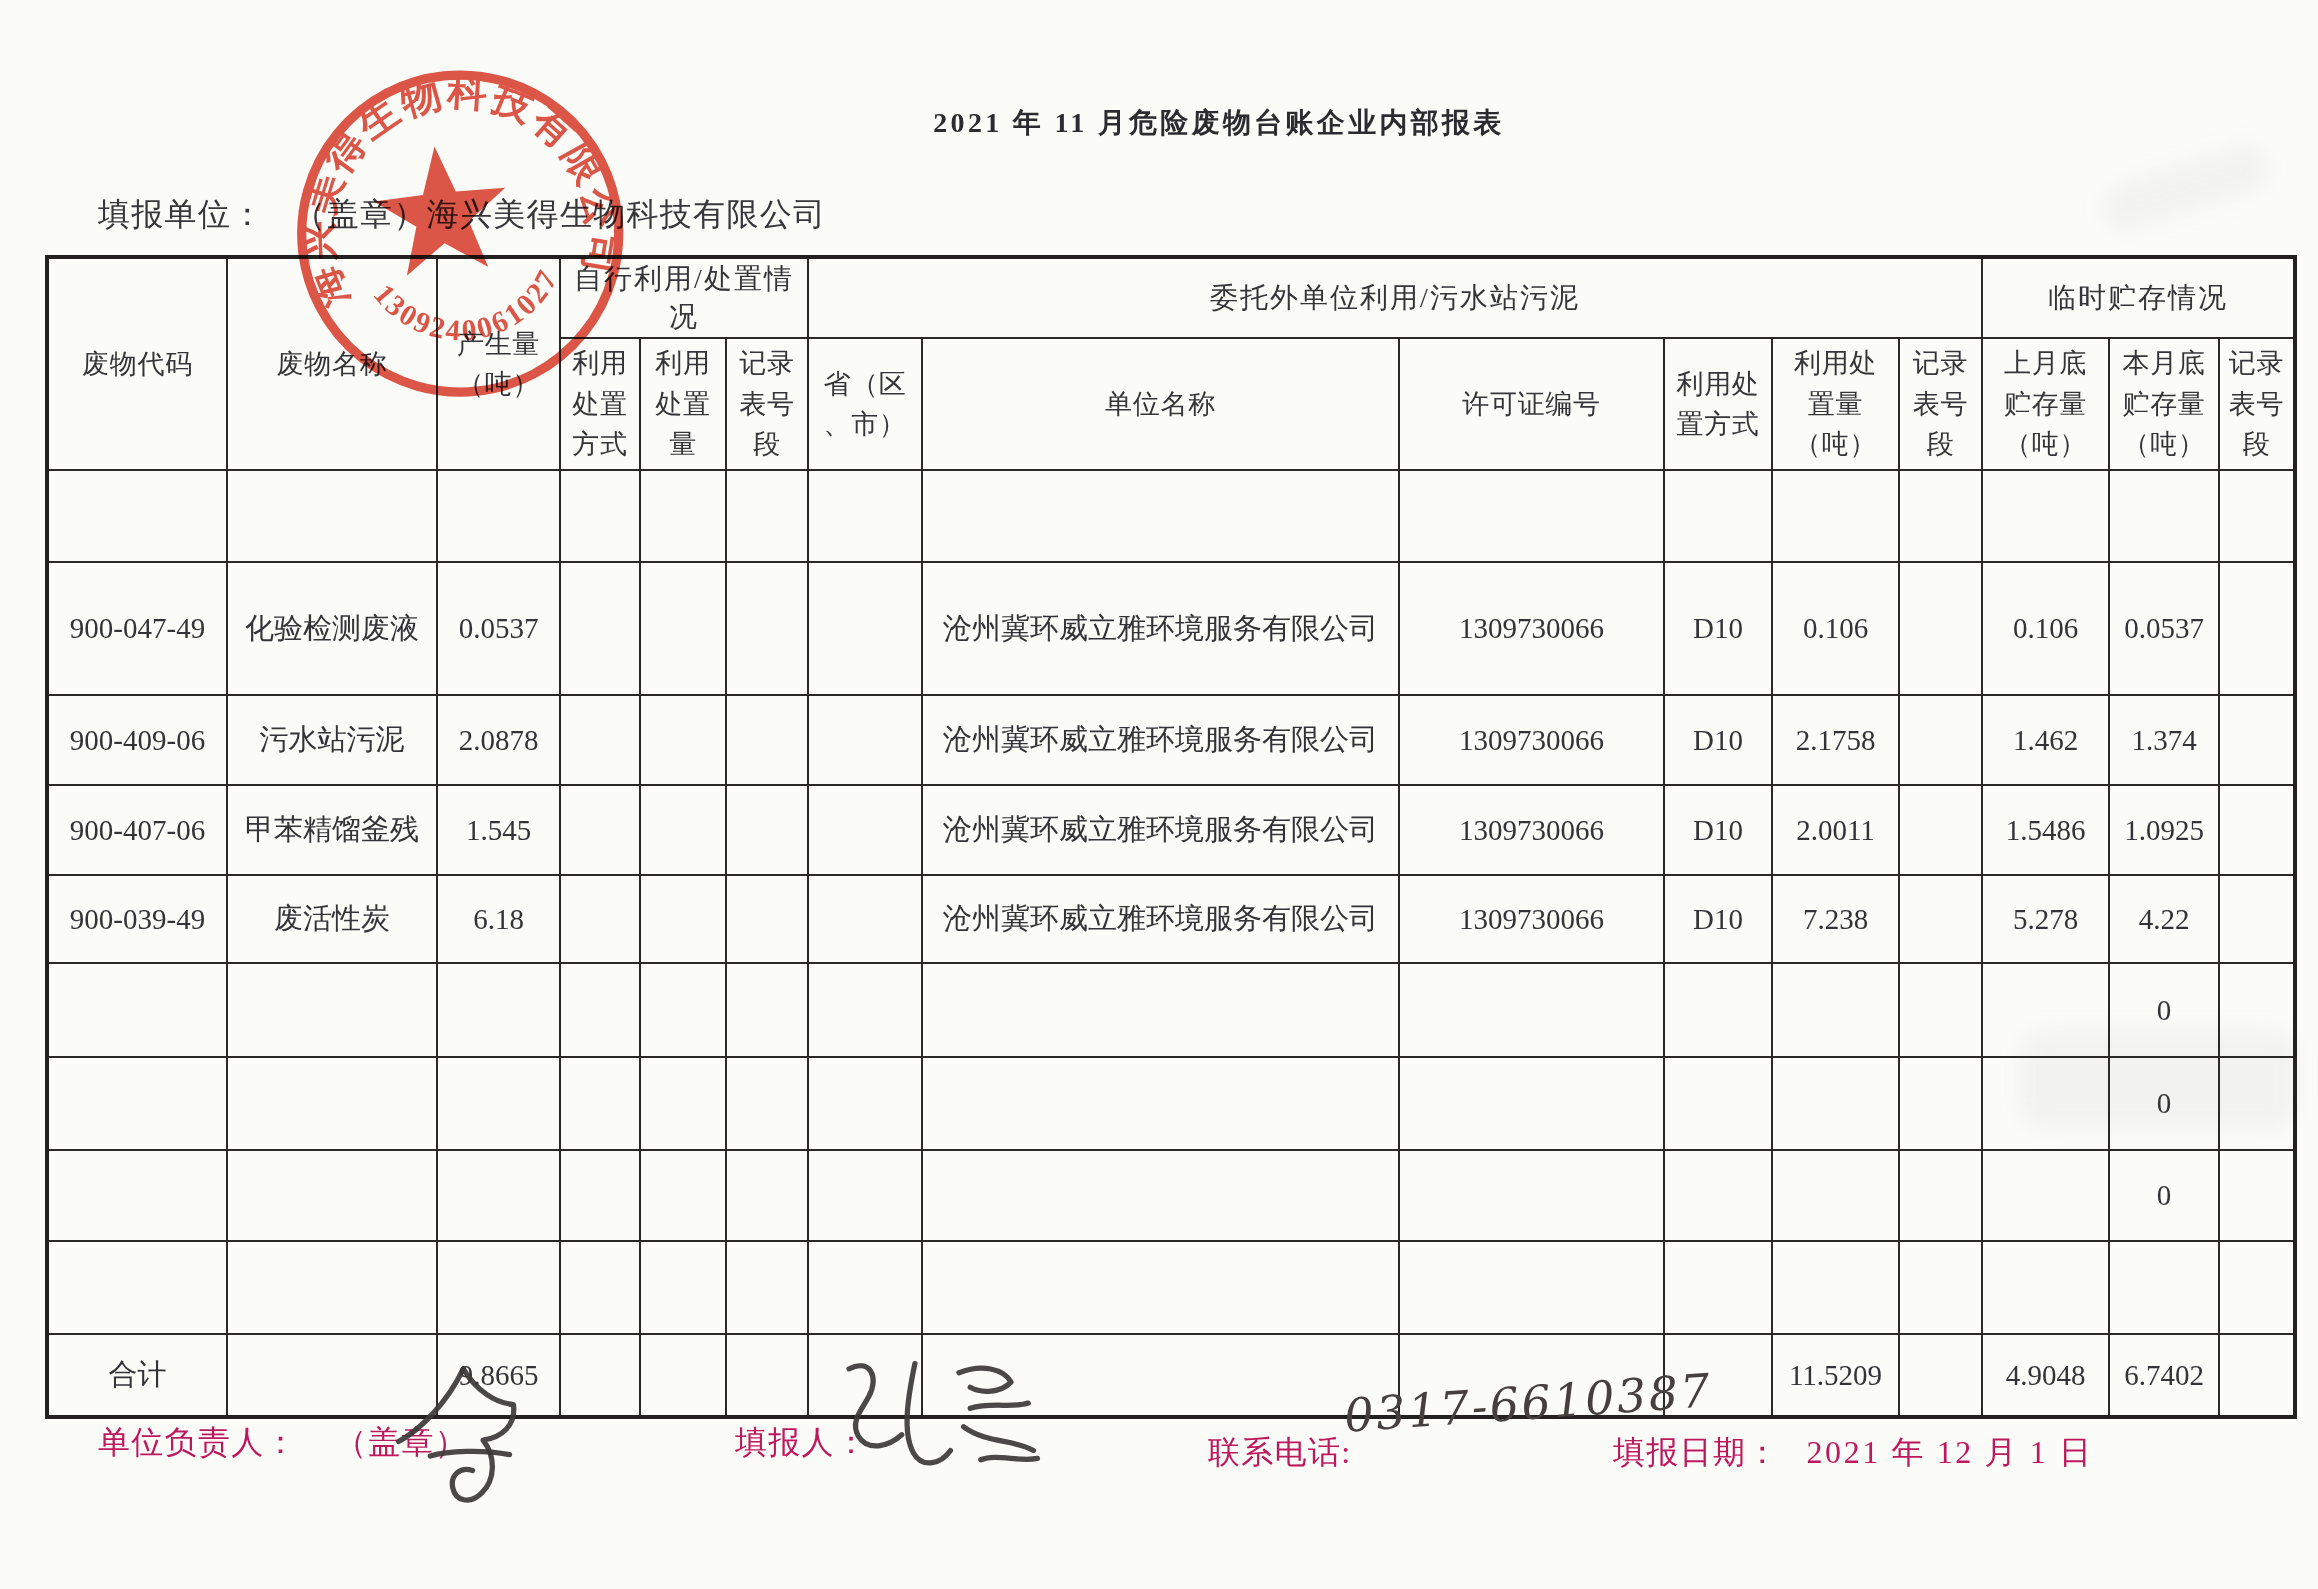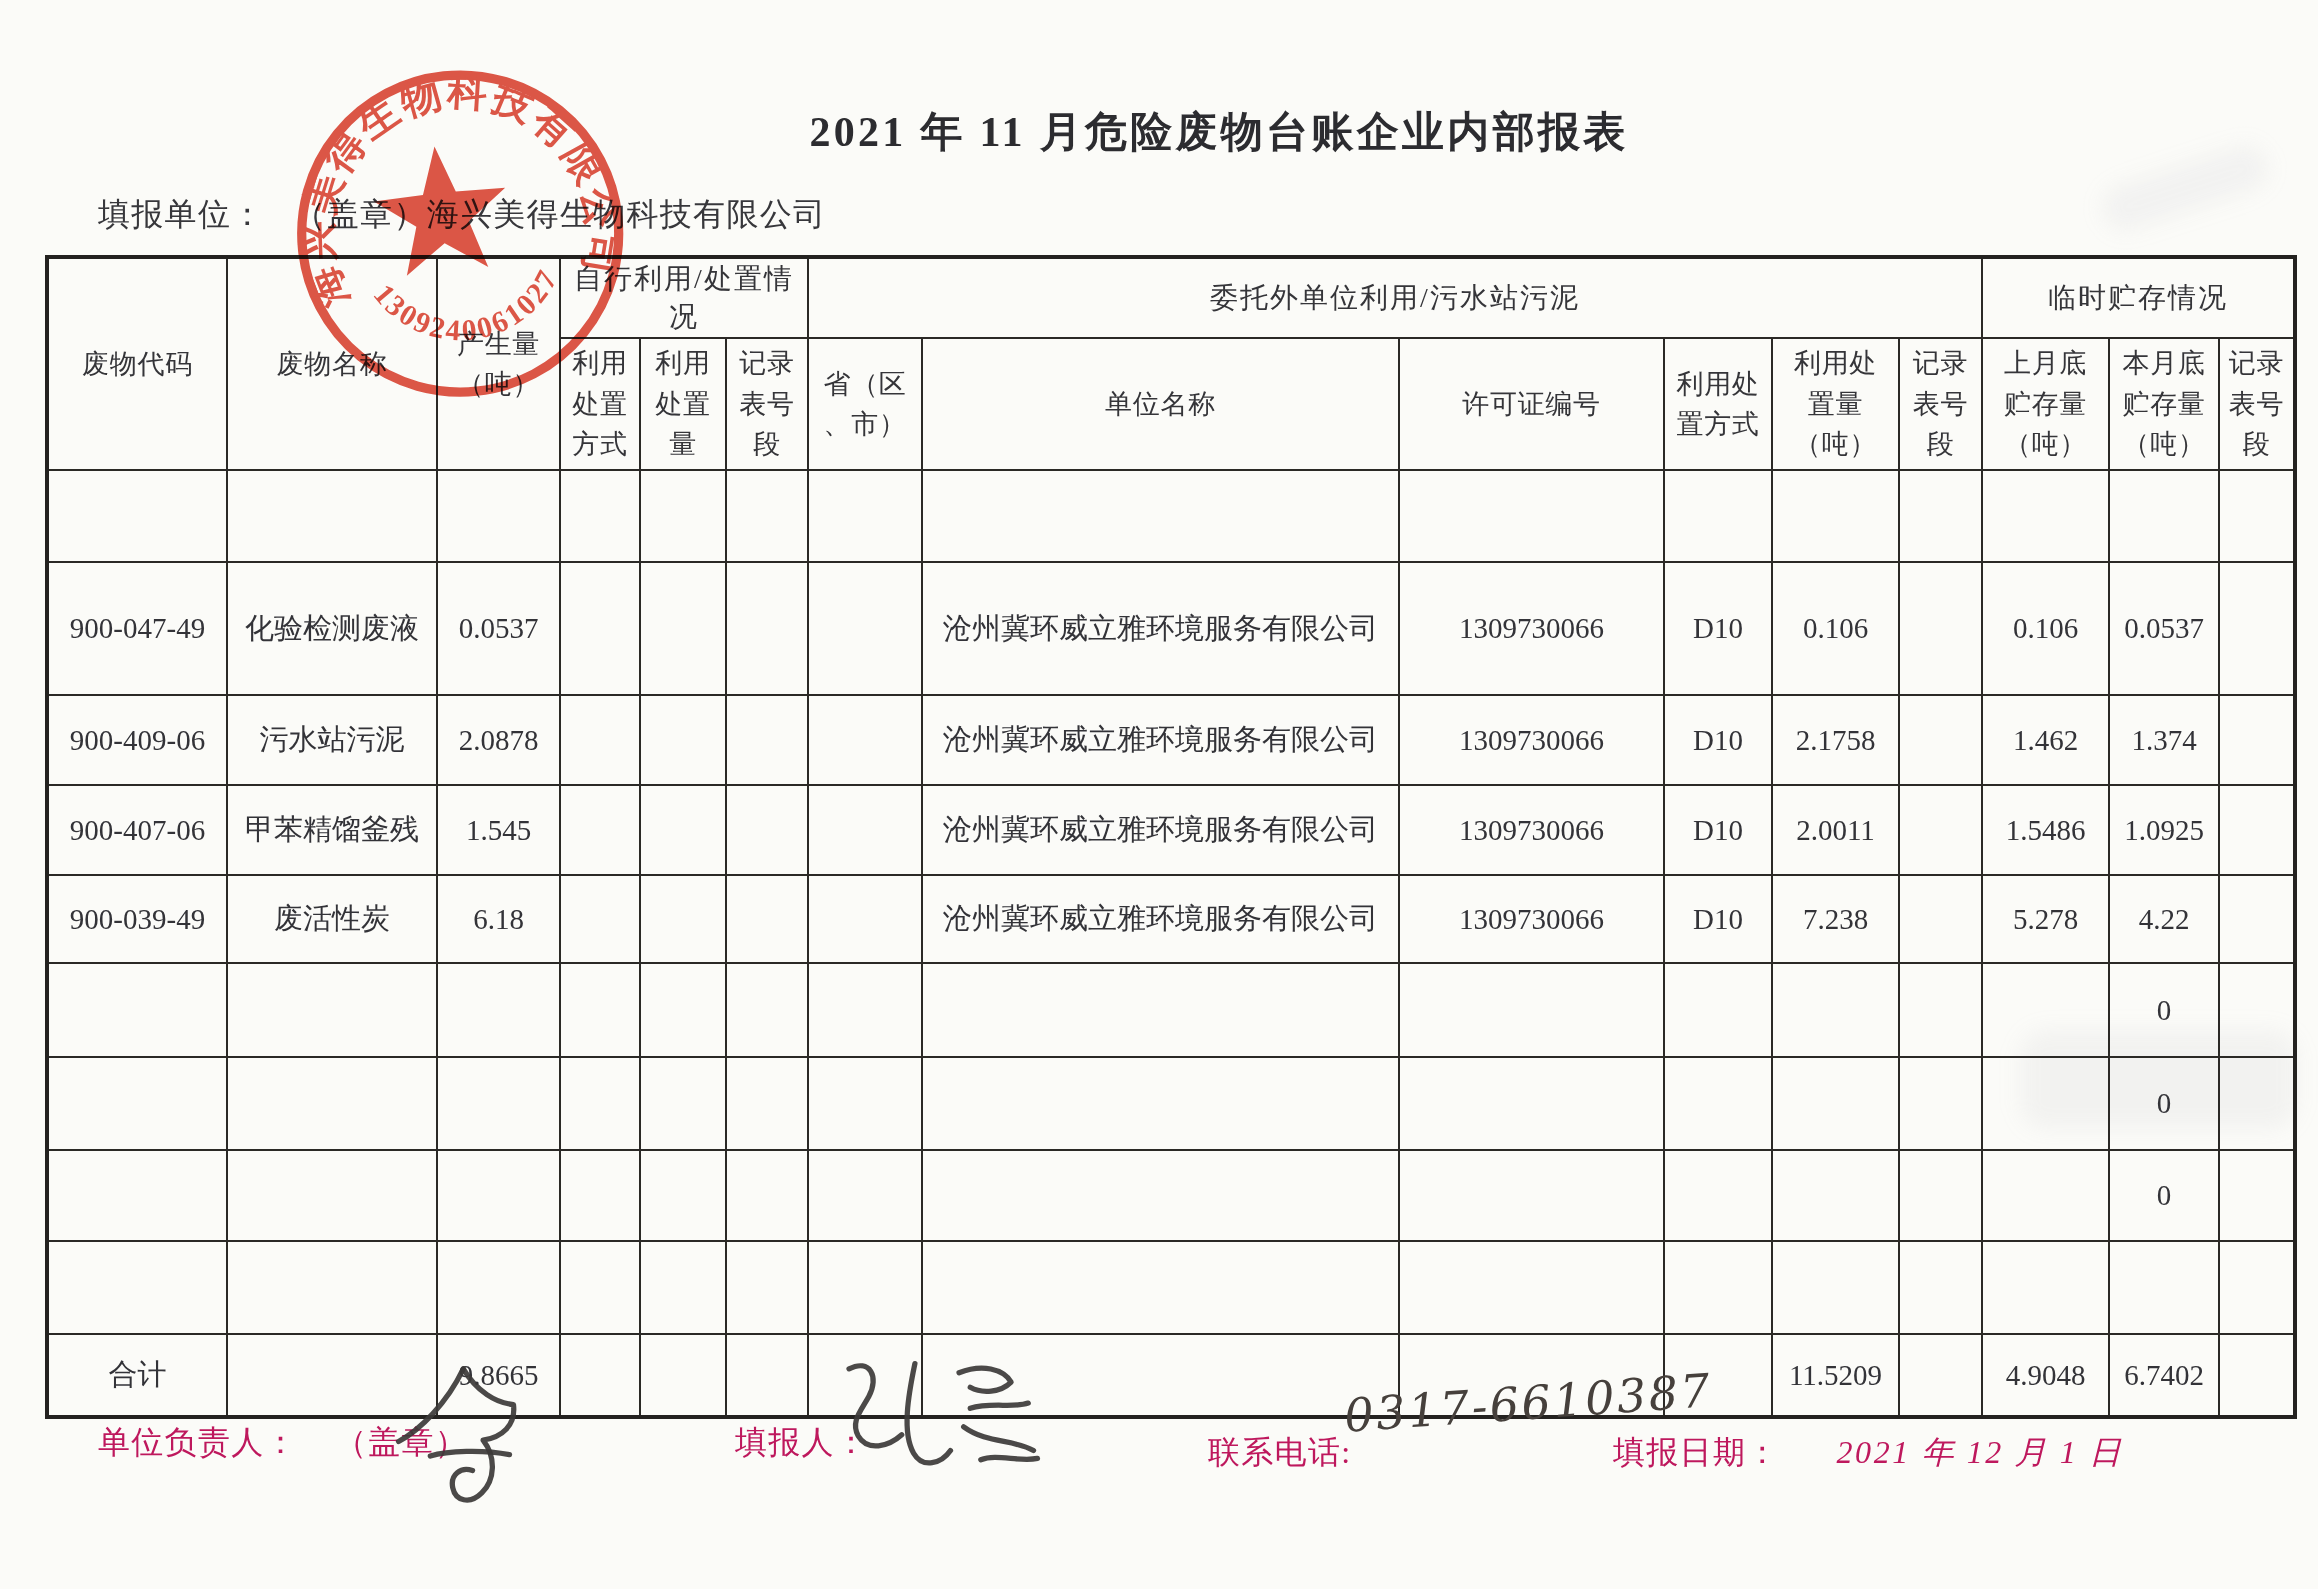--- a/index.html
+++ b/index.html
@@ -4,21 +4,21 @@
 <style>
   html,body{margin:0;padding:0;background:#e8e8e6;}
   .page{position:relative;width:2319px;height:1589px;background:#fbfbf8;overflow:hidden;
         font-family:"Liberation Serif","DejaVu Serif",serif;color:#313136;}
   
   .artifact{position:absolute;background:rgba(165,170,180,0.10);filter:blur(10.6px);border-radius:26.4px;}
   #art1{left:2099px;top:165px;width:172px;height:46px;transform:rotate(-18deg);}
   #art2{left:2020px;top:1030px;width:277px;height:99px;}
 
   .title{position:absolute;top:104px;left:119px;right:0;margin:0;text-align:center;
-         font-size:42px;font-weight:600;letter-spacing:3.3px;color:#2c2c30;}
+         font-size:28px;font-weight:600;letter-spacing:3.3px;color:#2c2c30;}
   .report-unit{position:absolute;top:193px;left:98px;font-size:32px;letter-spacing:1.3px;color:#37373b;}
   .report-unit .ru-value{margin-left:29px;}
 
   table{position:absolute;left:45px;top:255px;width:2249px;border-collapse:collapse;
         table-layout:fixed;border:4px solid #242220;}
   td{border:2.6px solid #2b2926;border-left-width:2px;border-right-width:2px;
      text-align:center;vertical-align:middle;font-size:29px;color:#333338;
      padding:0 4px;overflow:hidden;}
   .hdr{font-size:27px;line-height:1.5;white-space:pre-line;letter-spacing:0.7px;color:#353539;}
   .grp{font-size:28px;letter-spacing:2px;color:#353539;}
@@ -40,21 +40,21 @@
   .stamp text{font-family:"Liberation Serif","DejaVu Serif",serif;font-weight:700;}
   .seal-company-text{font-size:60px;letter-spacing:5px;}
   .seal-serial-text{font-size:45px;letter-spacing:4px;}
 
   .footer-item{position:absolute;font-size:32px;letter-spacing:1.3px;color:#be185d;white-space:nowrap;}
   #f-resp{left:98px;top:1421px;}
   #f-resp .seal-note{margin-left:37px;}
   #f-filler{left:735px;top:1421px;}
   #f-phone{left:1208px;top:1431px;}
   #f-date{left:1613px;top:1431px;}
-  #f-date .date-value{margin-left:57px;letter-spacing:2.6px;font-style:italic;}
+  #f-date .date-value{margin-left:27px;letter-spacing:2.6px;}
   .phone-hand{position:absolute;left:1344px;top:1376px;font-size:46px;font-style:italic;
               font-family:"DejaVu Serif",serif;color:#46403c;letter-spacing:2.6px;
               transform:rotate(-4deg);white-space:nowrap;}
   .sig{position:absolute;}
   #sig-resp{left:384px;top:1357px;}
   #sig-filler{left:824px;top:1353px;}
   .sig path{fill:none;stroke:#3c3a38;stroke-width:8;stroke-linecap:round;stroke-linejoin:round;opacity:0.92;}
 </style>
 </head>
 <body>

